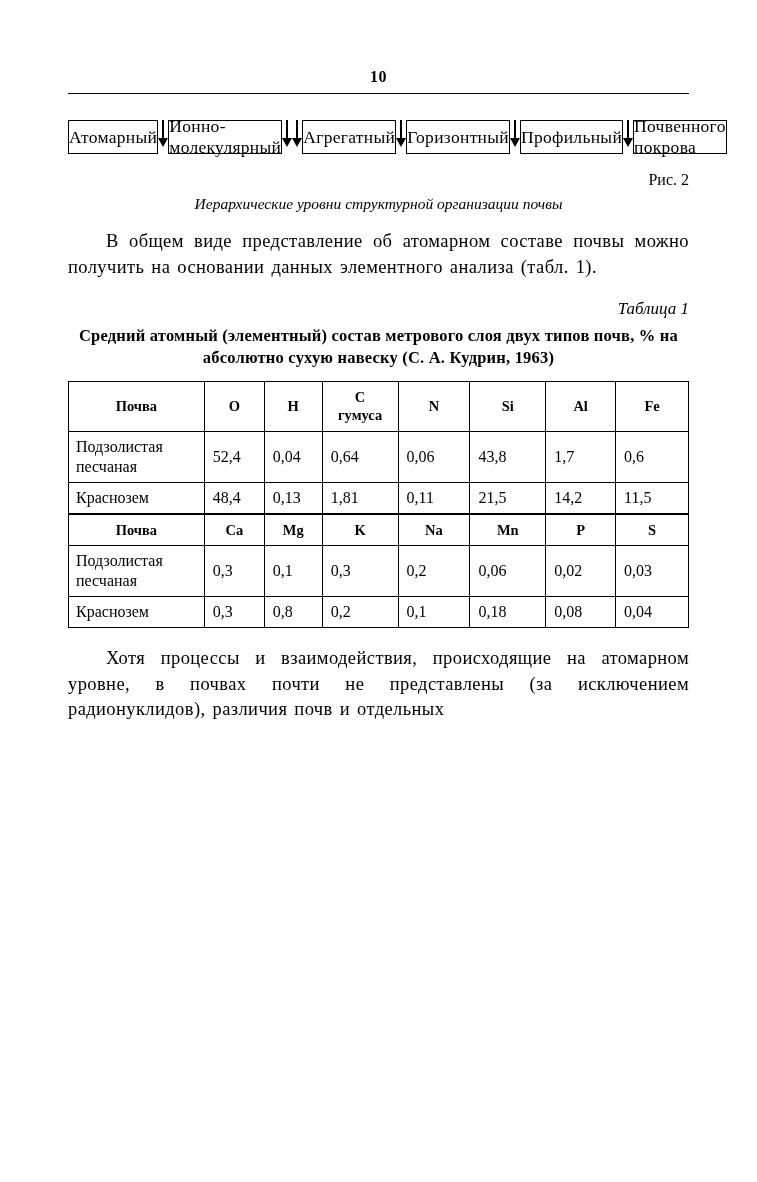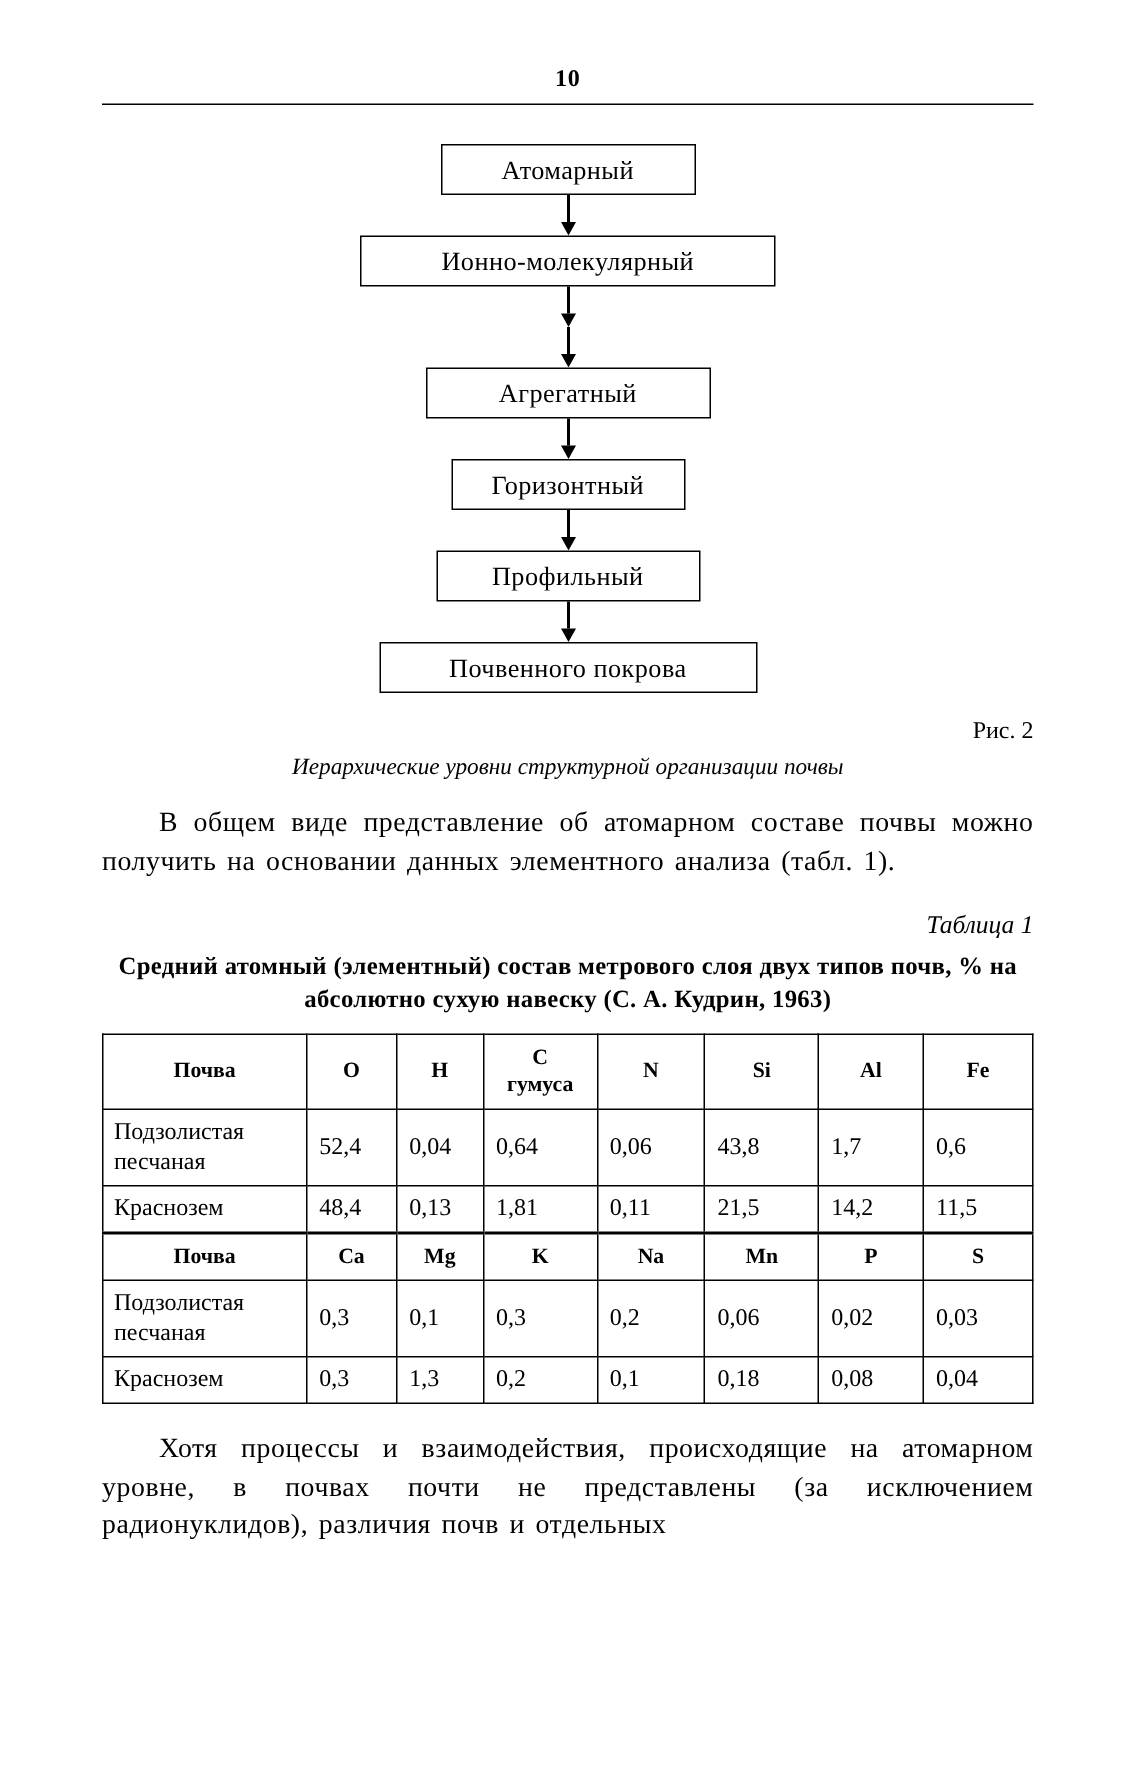--- a/index.html
+++ b/index.html
@@ -3,28 +3,28 @@
 <meta charset="utf-8">
 <style>
   * { margin:0; padding:0; box-sizing:border-box; }
   html,body { background:#ffffff; }
   body {
     width:757px; height:1182px; margin:0 auto;
     font-family:"Liberation Serif", serif;
     color:#000;
     overflow:hidden;
   }
-  .page { padding:44px 68px 0 68px; }
+  .page { padding:68px 68px 0 68px; }
 
   
   .page-number { text-align:center; font-weight:bold; font-size:16px; letter-spacing:0.5px; }
   .header-rule { border:none; border-top:1.6px solid #000; margin-top:7px; }
 
   
-  .flowchart { margin-top:26px; display:flex; flex-direction:column; align-items:center; }
+  .flowchart { margin-top:26px; display:flex; flex-direction:row; align-items:flex-start; }
   .fbox {
     border:1.6px solid #000;
     height:34px;
     display:flex; align-items:center; justify-content:center;
     font-size:17.5px;
     background:#fff;
     letter-spacing:0.3px;
   }
   .fbox.w1 { width:170px; }
   .fbox.w2 { width:277px; }
@@ -185,21 +185,21 @@
         <td>0,1</td>
         <td>0,3</td>
         <td>0,2</td>
         <td>0,06</td>
         <td>0,02</td>
         <td>0,03</td>
       </tr>
       <tr class="data">
         <td class="name">Краснозем</td>
         <td>0,3</td>
-        <td>1,3</td>
+        <td>0,8</td>
         <td>0,2</td>
         <td>0,1</td>
         <td>0,18</td>
         <td>0,08</td>
         <td>0,04</td>
       </tr>
     </tbody>
   </table>
 
   <p class="body-par footer-par">Хотя процессы и взаимодействия, происходящие на атомарном уровне, в почвах почти не представлены (за исключением радионуклидов), различия почв и отдельных</p>

